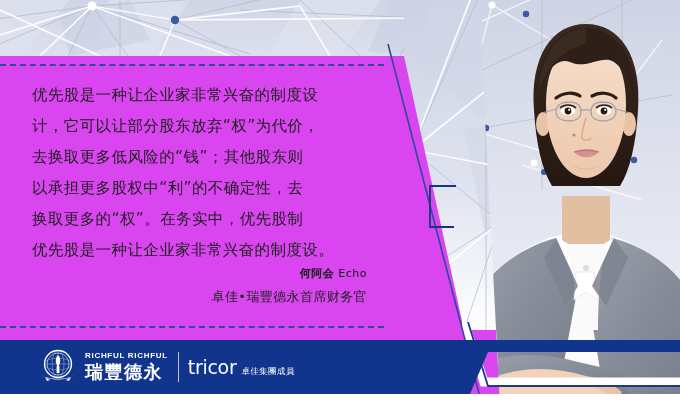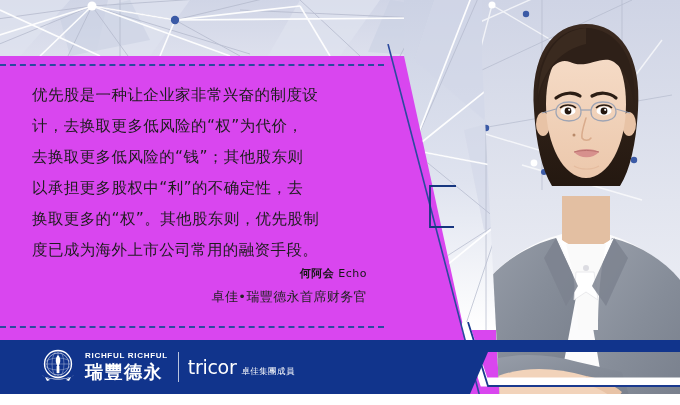--- a/index.html
+++ b/index.html
@@ -460,25 +460,25 @@
     <svg width="30" height="44" viewBox="0 0 30 44">
       <polyline points="28,1 2,1 2,42 26,42" fill="none" stroke="#17367f" stroke-width="1.8"></polyline>
     </svg>
   </div>
 
   <div class="dash-top"></div>
   <div class="dash-bottom"></div>
 
   <div class="quote">
     <p>优先股是一种让企业家非常兴奋的制度设</p>
-    <p>计，去换取更多低风险的“权”为代价，</p>
+    <p>计，它可以让部分股东放弃“权”为代价，</p>
     <p>去换取更多低风险的“钱”；其他股东则</p>
     <p>以承担更多股权中“利”的不确定性，去</p>
-    <p>换取更多的“权”。其他股东则，优先股制</p>
-    <p>度已成为海外上市公司常用的融资手段。</p>
+    <p>换取更多的“权”。在务实中，优先股制</p>
+    <p>优先股是一种让企业家非常兴奋的制度设。</p>
   </div>
 
   <div class="attrib">
     <div class="attrib-name">
       <span>何阿会</span><span class="latin">&nbsp;</span><span class="latin">Echo</span>
     </div>
     <div class="attrib-role">卓佳•瑞豐德永首席财务官</div>
   </div>
 
   <div class="footer">

